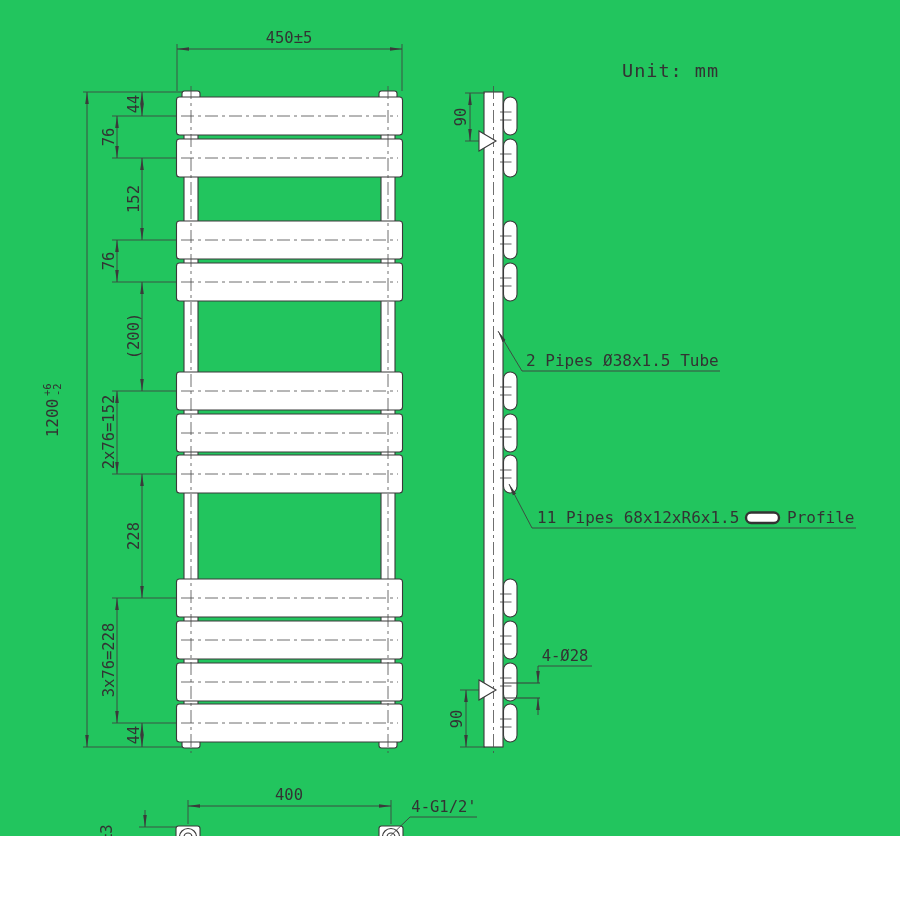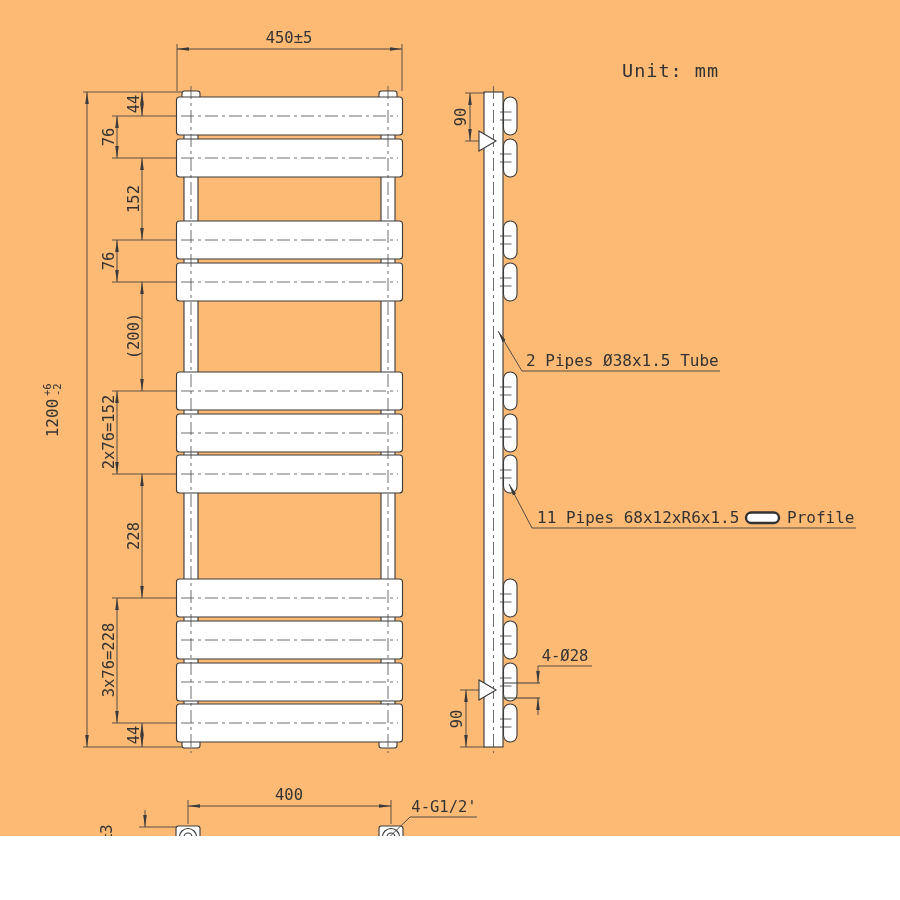--- a/index.html
+++ b/index.html
@@ -1,16 +1,16 @@
 <!DOCTYPE html>
 <html><head>
 <meta charset="utf-8">
 <style>
   html,body{margin:0;padding:0;background:#fff;}
-  .canvas{width:900px;height:836px;background:#fdba74;position:relative;overflow:hidden;text-align:right;}
+  .canvas{width:900px;height:836px;background:#22c55e;position:relative;overflow:hidden;text-align:right;}
   svg{position:absolute;left:0;top:0;}
   .ln{fill:#ffffff;stroke:#3a3a3a;stroke-width:1.1;}
   .lnx{fill:none;stroke:#3a3a3a;stroke-width:1.1;}
   .thin{fill:none;stroke:#3a3a3a;stroke-width:0.8;}
   .dim{fill:none;stroke:#404040;stroke-width:0.9;}
   .ext{fill:none;stroke:#404040;stroke-width:0.85;}
   .cl{fill:none;stroke:#4a4a4a;stroke-width:0.8;stroke-dasharray:13 4 3 4;}
   .dash{fill:none;stroke:#4a4a4a;stroke-width:0.8;stroke-dasharray:7 5;}
   text{font-family:"DejaVu Sans Mono","Liberation Mono",monospace;fill:#333333;}
   .t15{font-size:15.5px;}

